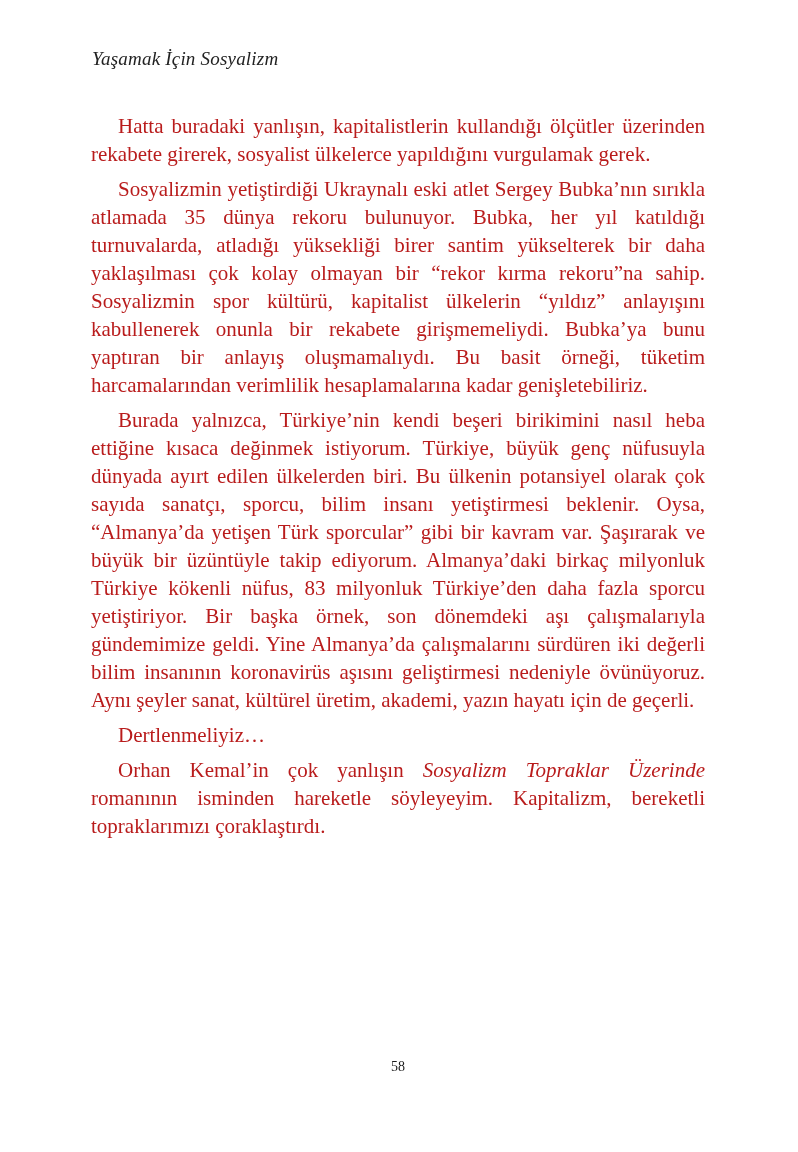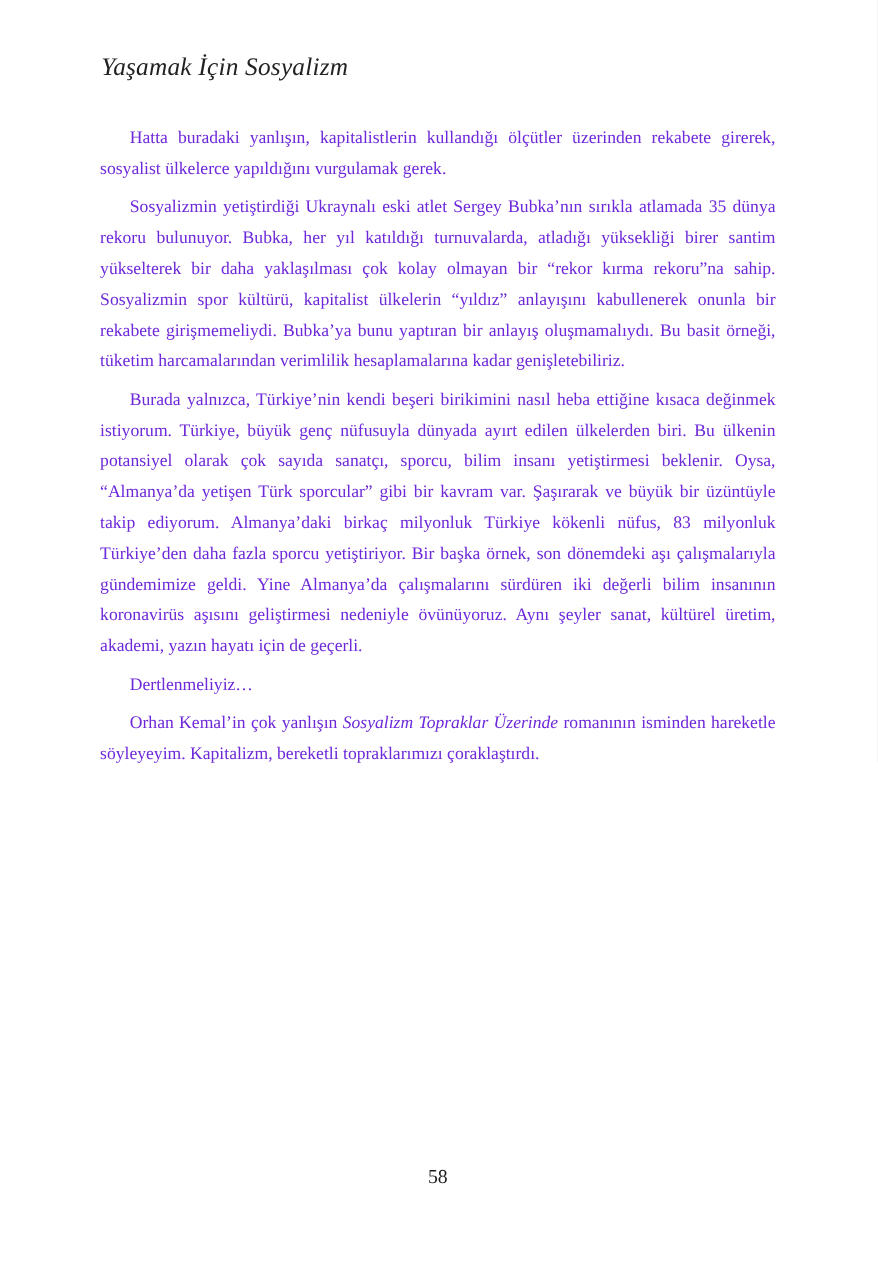--- a/index.html
+++ b/index.html
@@ -16,50 +16,50 @@
     color: #1c1c1c;
     font-family: "Liberation Serif", "DejaVu Serif", serif;
     overflow: hidden;
     box-sizing: border-box;
   }
   .running-header {
     position: absolute;
     top: 48px;
     left: 92px;
     font-style: italic;
-    font-size: 23px;
+    font-size: 19px;
     letter-spacing: 0.2px;
     color: #222222;
   }
   .text-block {
     position: absolute;
     top: 112px;
     left: 91px;
     width: 614px;
-    font-size: 16px;
+    font-size: 21px;
     line-height: 28px;
     text-align: justify;
     hyphens: auto;
     -webkit-hyphens: auto;
-    color: #6d28d9;
+    color: #b91c1c;
   }
   .text-block p {
     margin: 0 0 7px 0;
     text-indent: 27px;
   }
   .text-block p span.italic {
     font-style: italic;
   }
   .page-number {
     position: absolute;
     top: 1059px;
     left: 91px;
     width: 614px;
     text-align: center;
-    font-size: 18px;
+    font-size: 14px;
     color: #1c1c1c;
   }
 </style>
 </head>
 <body>
 
 <div class="book-page">
   <div class="running-header">Yaşamak İçin Sosyalizm</div>
 
   <div class="text-block">

